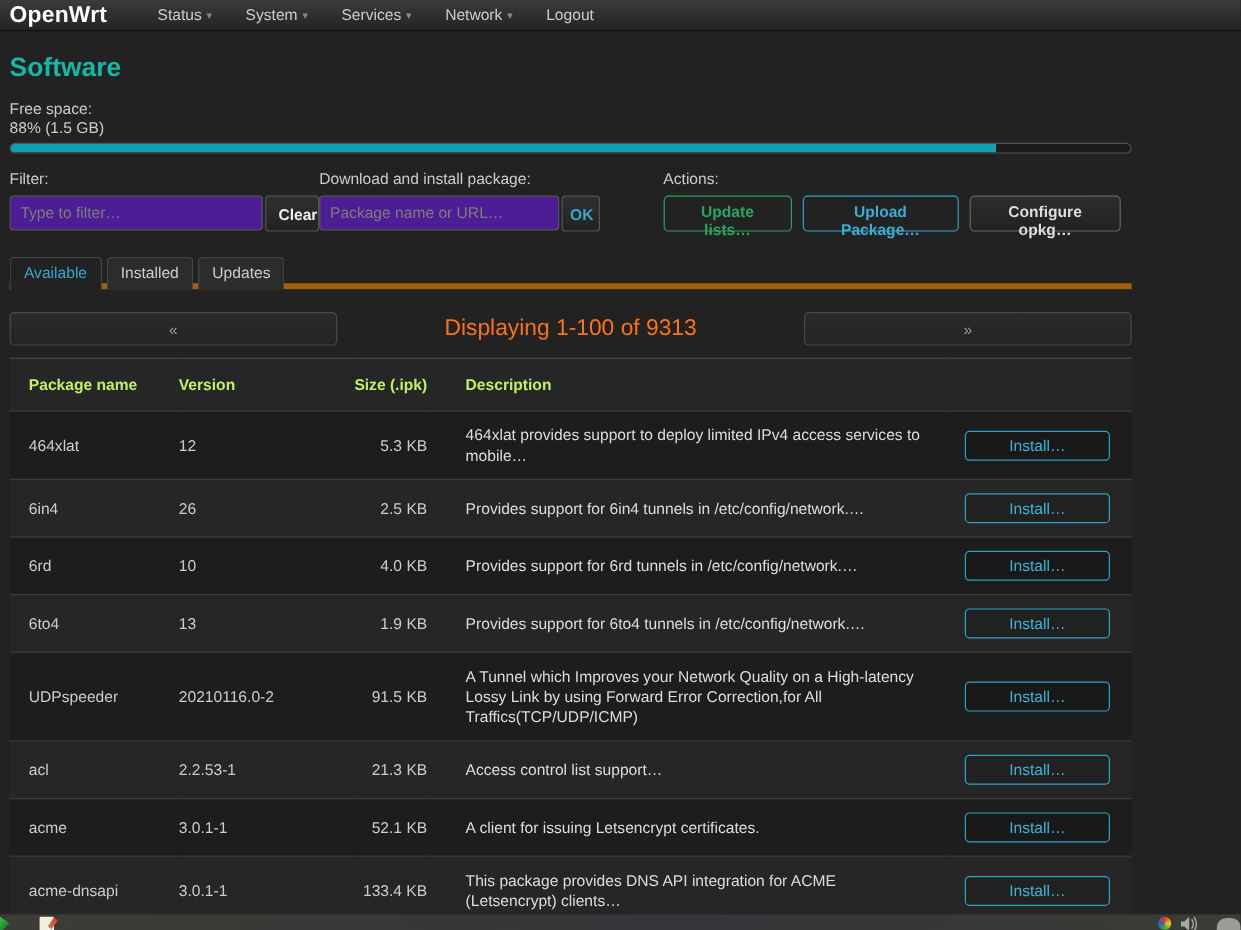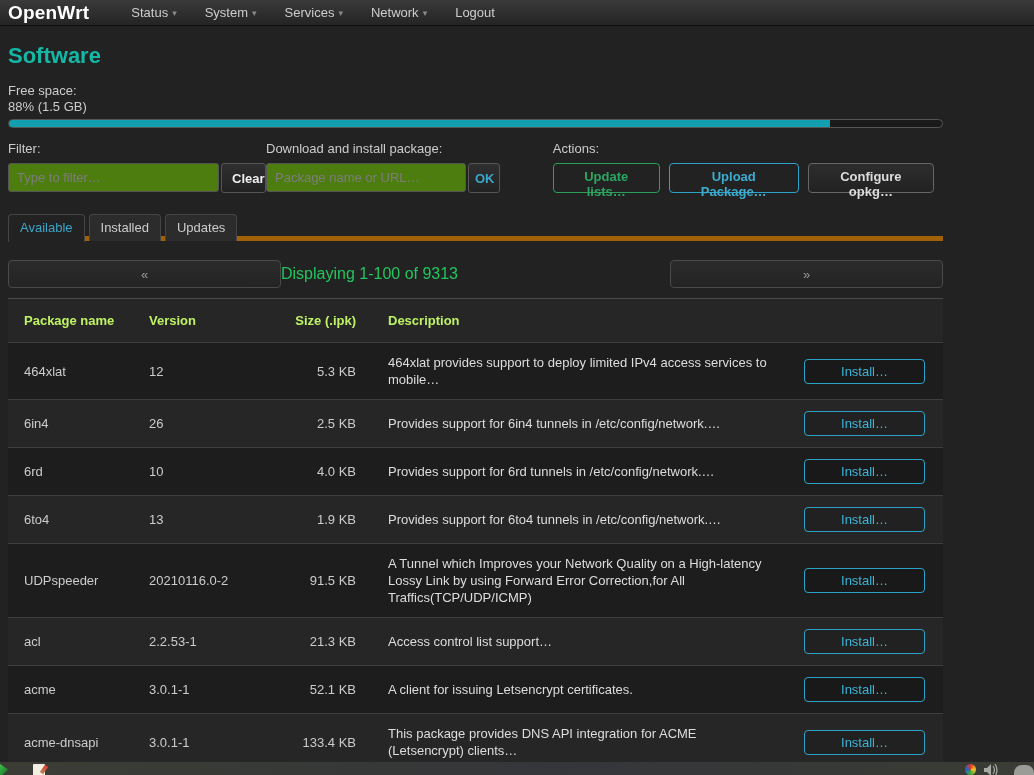--- a/index.html
+++ b/index.html
@@ -32,21 +32,21 @@
   }
   .progress-fill { height:100%; background:#12a0b0; }
   
   .controls { display:flex; margin-top:13px; }
   .ctl-label { font-size:13px; color:#ccc; margin-bottom:7px; }
   .ctl-filter { width:275px; }
   .ctl-download { width:270px; }
   .ctl-actions { margin-left:43px; }
   .input-row { display:flex; }
   input[type=text] {
-    background:#4d7c0f; border:1px solid #555; border-radius:3px;
+    background:#4c1d95; border:1px solid #555; border-radius:3px;
     color:#ddd; font-size:13px; padding:5px 8px; height:29px;
     font-family:"Liberation Sans", sans-serif;
   }
   input[type=text]::placeholder { color:#7d7d7d; opacity:1; }
   .filter-input { width:211px; }
   .dl-input { width:200px; }
   button {
     font-family:"Liberation Sans", sans-serif; font-size:13px;
     cursor:pointer; height:30px;
   }
@@ -74,21 +74,21 @@
     background:#222; color:#3ba6c8; margin-bottom:-1px; height:28px;
   }
   
   .pagination { display:flex; align-items:center; margin-top:19px; width:935px; }
   .page-btn {
     width:273px; height:28px;
     background:linear-gradient(#2b2b2b,#242424);
     border:1px solid #4a4a4a; border-radius:4px;
     color:#999; font-size:13px;
   }
-  .page-status { flex:1; text-align:left; font-size:16px; color:#22c55e; }
+  .page-status { flex:1; text-align:center; font-size:19px; color:#f97316; }
   
   table.pkg-table {
     margin-top:10px; width:935px; border-collapse:collapse;
     table-layout:fixed; font-size:13px;
   }
   .pkg-table thead th {
     background:#262626; text-align:left; font-weight:bold; color:#bef264;
     padding:13px 0; vertical-align:top; line-height:17px;
     border-top:1px solid #4a4a4a;
   }

